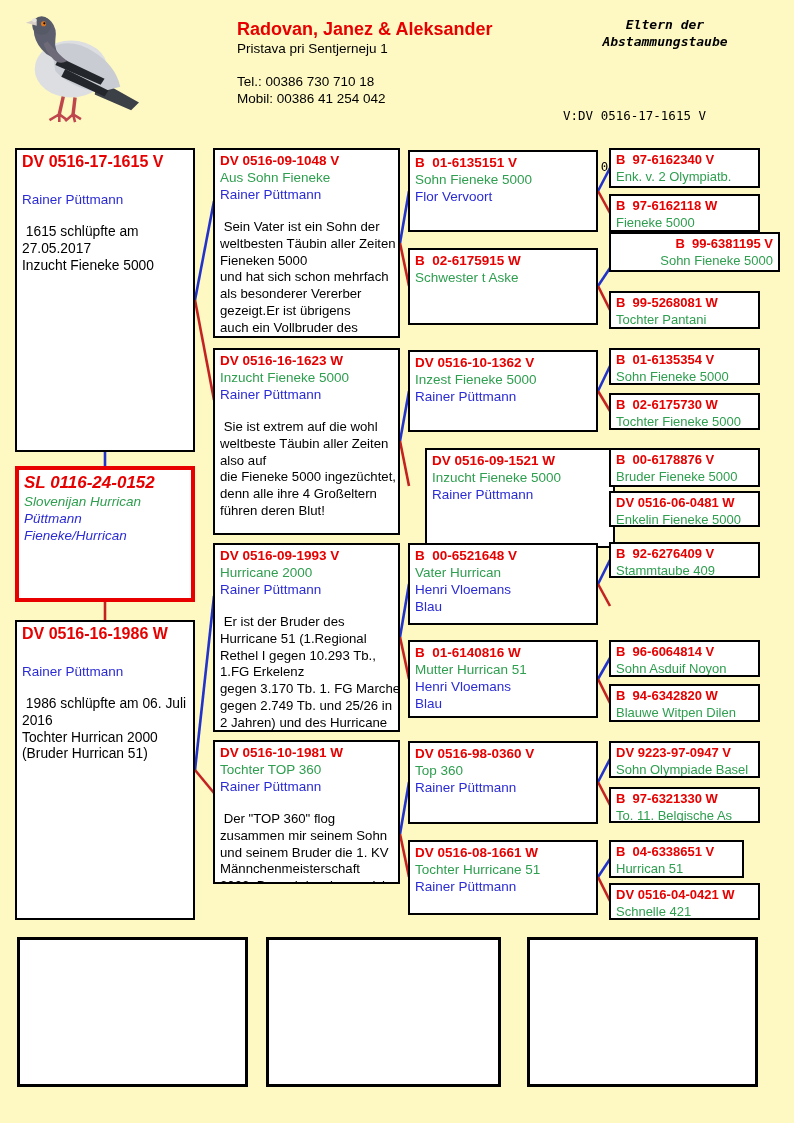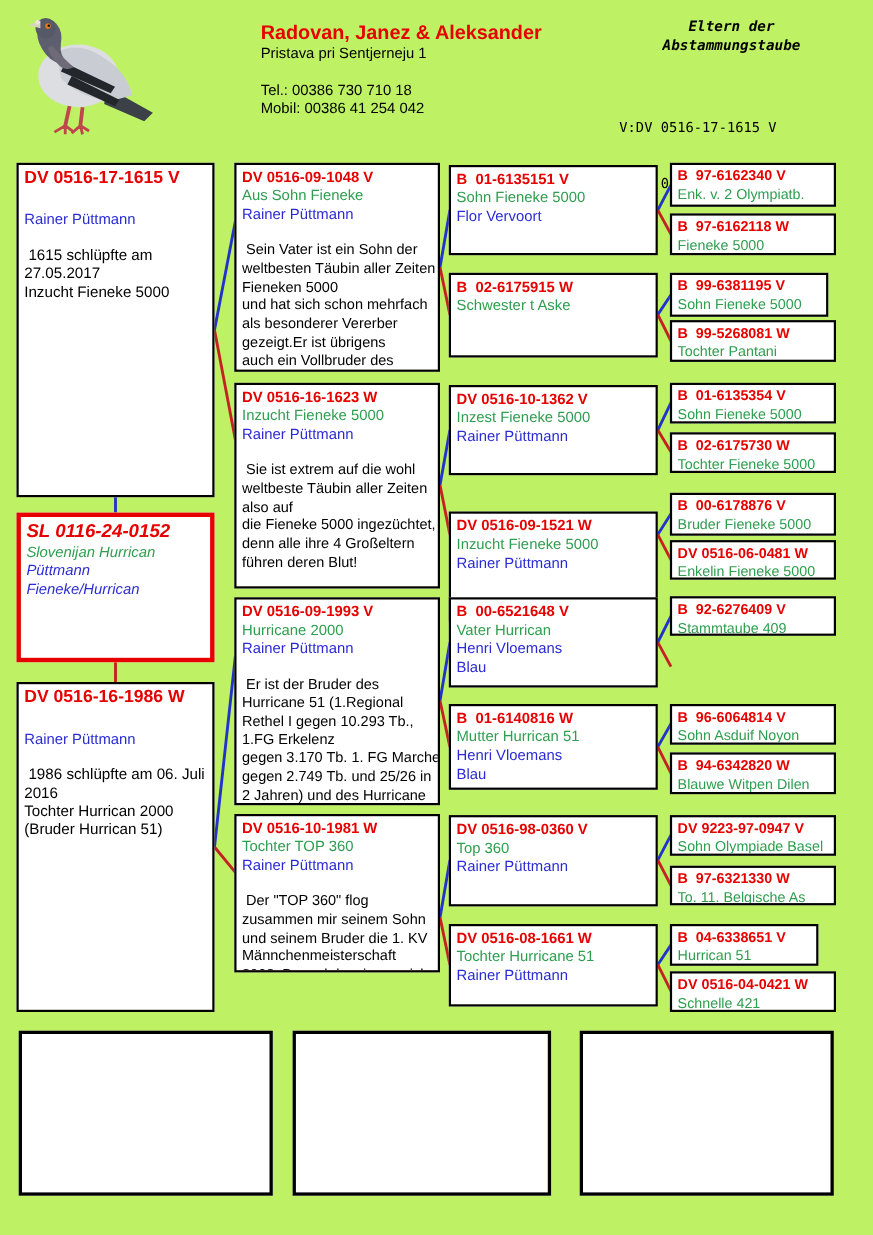--- a/index.html
+++ b/index.html
@@ -1,16 +1,16 @@
 <!DOCTYPE html>
 <html><head>
 <meta charset="utf-8">
 <style>
   html,body{margin:0;padding:0;background:#fff;}
-  .page{position:relative;width:794px;height:1123px;background:#bef264;
+  .page{position:relative;width:794px;height:1123px;background:#fef9c3;
         font-family:"Liberation Sans",sans-serif;color:#000;overflow:hidden;}
   .abs{position:absolute;}
   svg.connectors{position:absolute;left:0;top:0;width:794px;height:1123px;pointer-events:none;}
 
   
   .breeder{font-size:18px;font-weight:bold;color:#e60000;line-height:22px;}
   .addr{font-size:13.5px;line-height:17px;}
   .telblock{margin-top:16px;}
   .parents-title{font-family:"DejaVu Sans Mono",monospace;font-weight:bold;font-style:italic;
                  font-size:13px;line-height:17px;text-align:center;}
@@ -193,21 +193,21 @@
   </div>
   <div class="pbox" style="left:408px;top:248px;width:190px;height:77px;">
     <div class="ring">B  02-6175915 W</div>
     <div class="gname">Schwester t Aske</div>
   </div>
   <div class="pbox" style="left:408px;top:350px;width:190px;height:82px;">
     <div class="ring">DV 0516-10-1362 V</div>
     <div class="gname">Inzest Fieneke 5000</div>
     <div class="owner">Rainer Püttmann</div>
   </div>
-  <div class="pbox" style="left:408px;top:448px;width:190px;height:100px;margin-top:17px;">
+  <div class="pbox" style="left:425px;top:448px;width:190px;height:100px;">
     <div class="ring">DV 0516-09-1521 W</div>
     <div class="gname">Inzucht Fieneke 5000</div>
     <div class="owner">Rainer Püttmann</div>
   </div>
   <div class="pbox" style="left:408px;top:543px;width:190px;height:82px;">
     <div class="ring">B  00-6521648 V</div>
     <div class="gname">Vater Hurrican</div>
     <div class="owner">Henri Vloemans</div>
     <div class="owner">Blau</div>
   </div>
@@ -229,21 +229,21 @@
   </div>
 
   <div class="pbox col4box" style="left:609px;top:148px;width:151px;height:40px;">
     <div class="ring">B  97-6162340 V</div>
     <div class="gname">Enk. v. 2 Olympiatb.</div>
   </div>
   <div class="pbox col4box" style="left:609px;top:194px;width:151px;height:38px;">
     <div class="ring">B  97-6162118 W</div>
     <div class="gname">Fieneke 5000</div>
   </div>
-  <div class="pbox col4box" style="left:609px;top:248px;width:144px;height:40px;">
+  <div class="pbox col4box" style="left:609px;top:232px;width:171px;height:40px;text-align:right;">
     <div class="ring">B  99-6381195 V</div>
     <div class="gname">Sohn Fieneke 5000</div>
   </div>
   <div class="pbox col4box" style="left:609px;top:291px;width:151px;height:38px;">
     <div class="ring">B  99-5268081 W</div>
     <div class="gname">Tochter Pantani</div>
   </div>
   <div class="pbox col4box" style="left:609px;top:348px;width:151px;height:37px;">
     <div class="ring">B  01-6135354 V</div>
     <div class="gname">Sohn Fieneke 5000</div>

